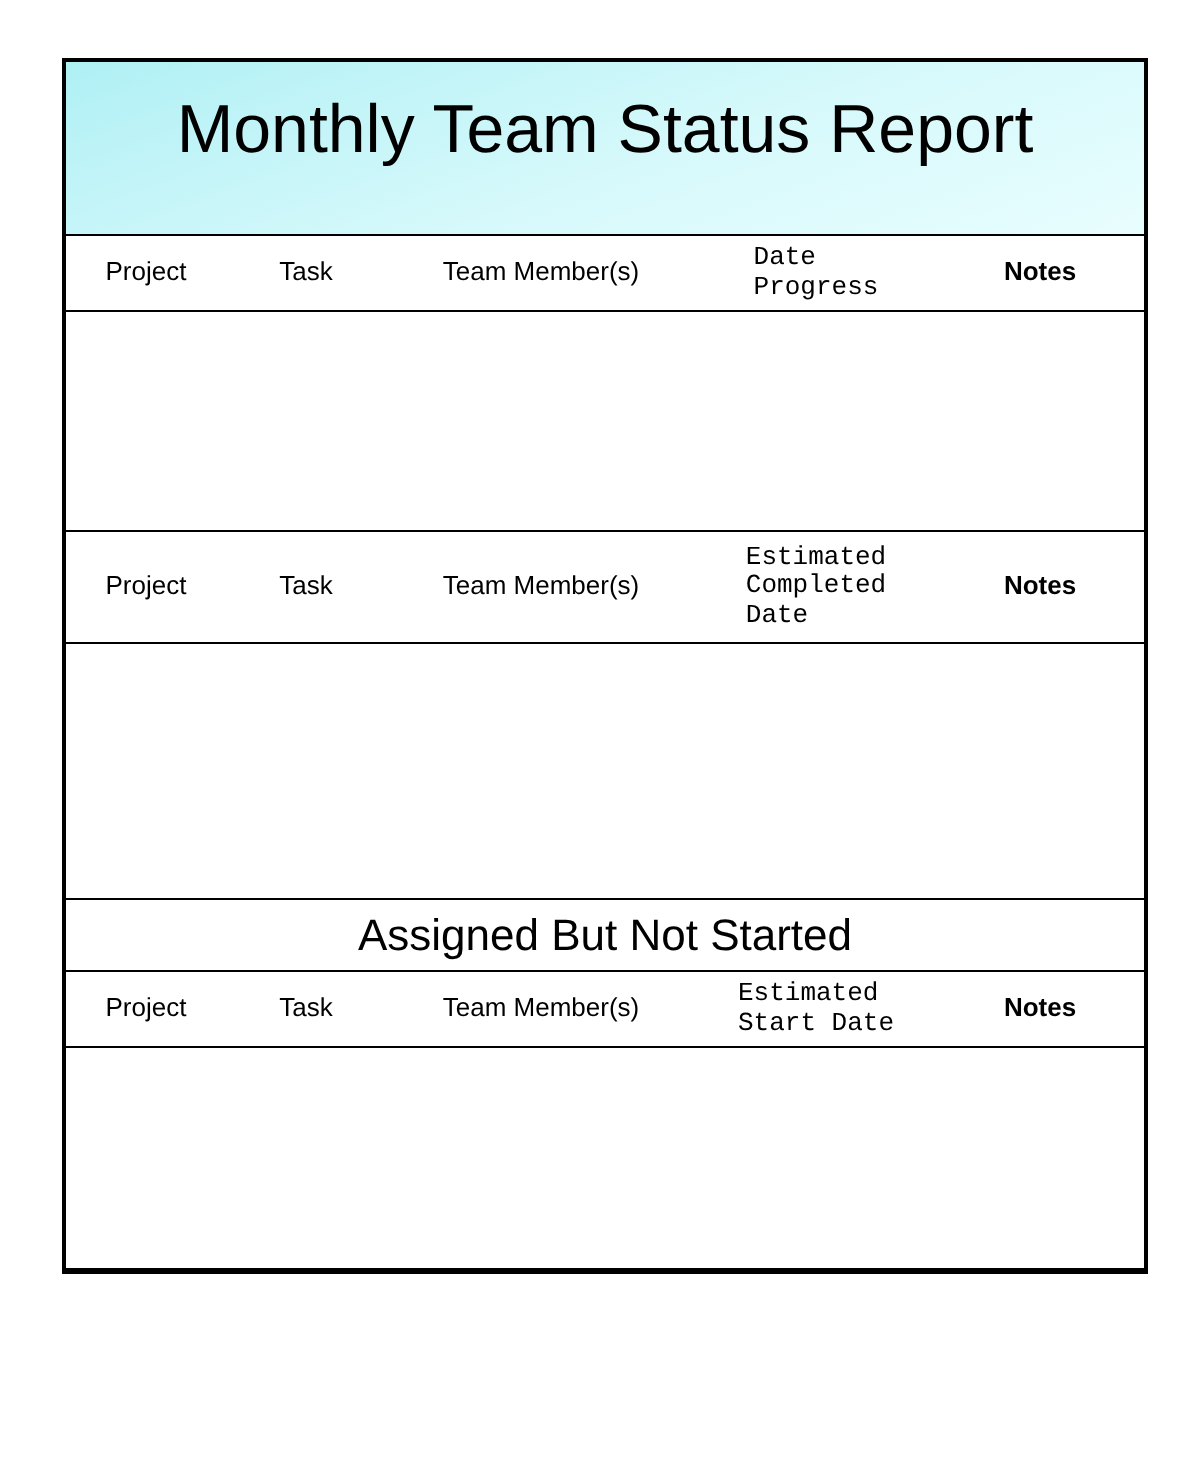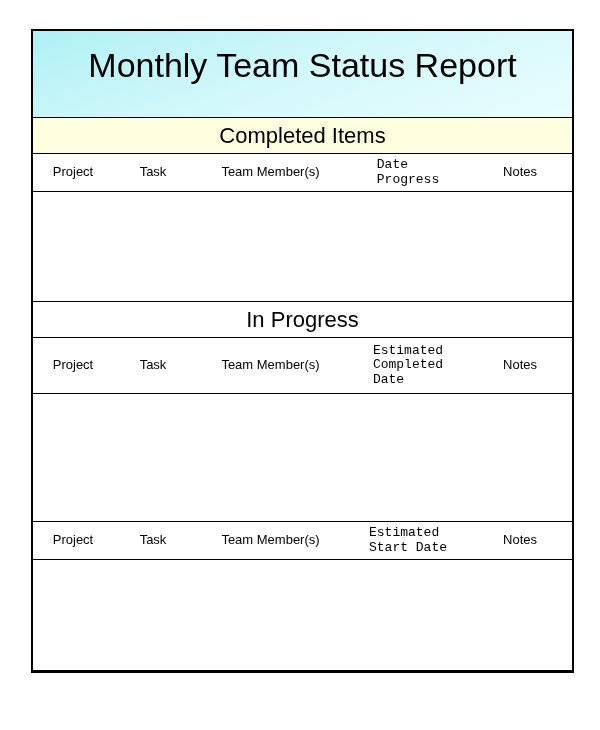--- a/index.html
+++ b/index.html
@@ -88,21 +88,21 @@
     font-size: 13px;
     line-height: 1.12;
     box-sizing: border-box;
     padding: 2px 1px;
   }
   
   .c-project { width: 80px; }
   .c-task    { width: 80px; }
   .c-member  { width: 155px; }
   .c-date    { width: 120px; font-family: Liberation Mono, monospace; }
-  .c-notes   { width: 104px; }
+  .c-notes   { width: 104px; font-weight: bold; }
 
   .h-2line { height: 38px; }
   .h-3line { height: 56px; }
 
   
   .body-area {
     background: #ffffff;
     box-sizing: border-box;
   }
   .body-a { height: 110px; }
@@ -113,23 +113,20 @@
 </head>
 <body>
 
 <div class="page">
   <div class="report">
 
     <div class="title-banner">
       <div class="title-text">Monthly Team Status Report</div>
     </div>
 
-    <div class="section-band tint-cream">
-      <span class="section-band-text">Completed Items</span>
-    </div>
 
     <div class="col-header h-2line">
       <div class="cell c-project">
         <span>Project</span>
       </div>
       <div class="cell c-task">
         <span>Task</span>
       </div>
       <div class="cell c-member">
         <span>Team Member(s)</span>
@@ -140,23 +137,20 @@
           <span>Progress</span>
         </span>
       </div>
       <div class="cell c-notes">
         <span>Notes</span>
       </div>
     </div>
 
     <div class="body-area body-a with-rule"></div>
 
-    <div class="section-band tint-none">
-      <span class="section-band-text">In Progress</span>
-    </div>
 
     <div class="col-header h-3line">
       <div class="cell c-project">
         <span>Project</span>
       </div>
       <div class="cell c-task">
         <span>Task</span>
       </div>
       <div class="cell c-member">
         <span>Team Member(s)</span>
@@ -168,20 +162,23 @@
           <span>Date</span>
         </span>
       </div>
       <div class="cell c-notes">
         <span>Notes</span>
       </div>
     </div>
 
     <div class="body-area body-b with-rule"></div>
 
+    <div class="section-band tint-none">
+      <span class="section-band-text">Assigned But Not Started</span>
+    </div>
 
     <div class="col-header h-2line">
       <div class="cell c-project">
         <span>Project</span>
       </div>
       <div class="cell c-task">
         <span>Task</span>
       </div>
       <div class="cell c-member">
         <span>Team Member(s)</span>

